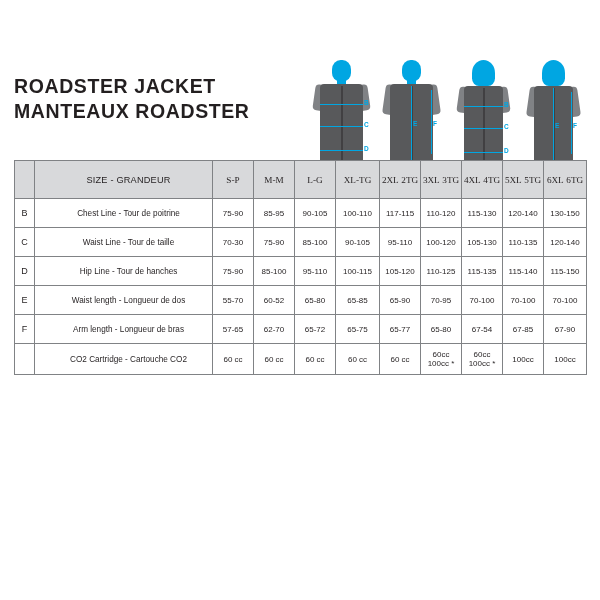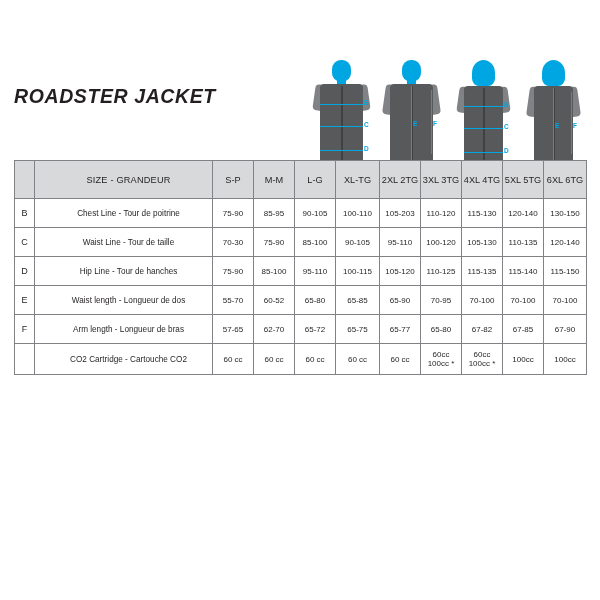--- a/index.html
+++ b/index.html
@@ -25,22 +25,21 @@
   .header {
     position: absolute;
     left: 0;
     top: 28px;
     width: 600px;
     height: 130px;
   }
   .title-block {
     position: absolute;
     left: 14px;
-    top: 56px;
-    font-style: italic;
+    top: 46px;
   }
   .title-line {
     font-size: 19.5px;
     font-weight: bold;
     letter-spacing: 0.6px;
     line-height: 25px;
     color: #231f20;
     white-space: nowrap;
   }
 
@@ -161,20 +160,21 @@
     font-size: 8px;
   }
   tr.body-row td {
     height: 28px;
   }
   tr.co2-row td {
     height: 30px;
   }
   .stacked {
     line-height: 10px;
+    font-family: Liberation Serif, serif;
   }
   .co2-two {
     line-height: 9.5px;
     font-size: 7.2px;
     border-radius: 12px;
   }
   .co2-two span {
     display: block;
   }
 
@@ -193,20 +193,21 @@
   }
 </style>
 </head>
 <body>
 
 <div class="page">
 
   <div class="header">
     <div class="title-block">
       <div class="title-line">ROADSTER JACKET</div>
+      <div class="title-line">MANTEAUX ROADSTER</div>
     </div>
 
     <div class="figures">
 
       <div class="fig" style="left:0px; width:62px; height:108px;">
         <div class="head" style="left:22px; top:0px; width:19px; height:21px;"></div>
         <div class="neck" style="left:27px; top:19px; width:9px; height:7px;"></div>
         <div class="shoulder-l" style="left:4px; top:25px; width:16px; height:26px; transform:rotate(8deg);"></div>
         <div class="shoulder-r" style="left:43px; top:25px; width:16px; height:26px; transform:rotate(-8deg);"></div>
         <div class="body" style="left:10px; top:24px; width:43px; height:84px;"></div>
@@ -312,21 +313,21 @@
       </tr>
 
 
       <tr class="body-row">
         <td class="col-letter">B</td>
         <td class="col-label">Chest Line - Tour de poitrine</td>
         <td class="val">75-90</td>
         <td class="val">85-95</td>
         <td class="val">90-105</td>
         <td class="val">100-110</td>
-        <td class="val">105-203</td>
+        <td class="val">117-115</td>
         <td class="val">110-120</td>
         <td class="val">115-130</td>
         <td class="val">120-140</td>
         <td class="val">130-150</td>
       </tr>
 
       <tr class="body-row">
         <td class="col-letter">C</td>
         <td class="col-label">Waist Line - Tour de taille</td>
         <td class="val">70-30</td>
@@ -370,21 +371,21 @@
 
       <tr class="body-row">
         <td class="col-letter">F</td>
         <td class="col-label">Arm length - Longueur de bras</td>
         <td class="val">57-65</td>
         <td class="val">62-70</td>
         <td class="val">65-72</td>
         <td class="val">65-75</td>
         <td class="val">65-77</td>
         <td class="val">65-80</td>
-        <td class="val">67-82</td>
+        <td class="val">67-54</td>
         <td class="val">67-85</td>
         <td class="val">67-90</td>
       </tr>
 
       <tr class="co2-row">
         <td class="col-letter"></td>
         <td class="col-label">CO2 Cartridge - Cartouche CO2</td>
         <td class="val">60 cc</td>
         <td class="val">60 cc</td>
         <td class="val">60 cc</td>

